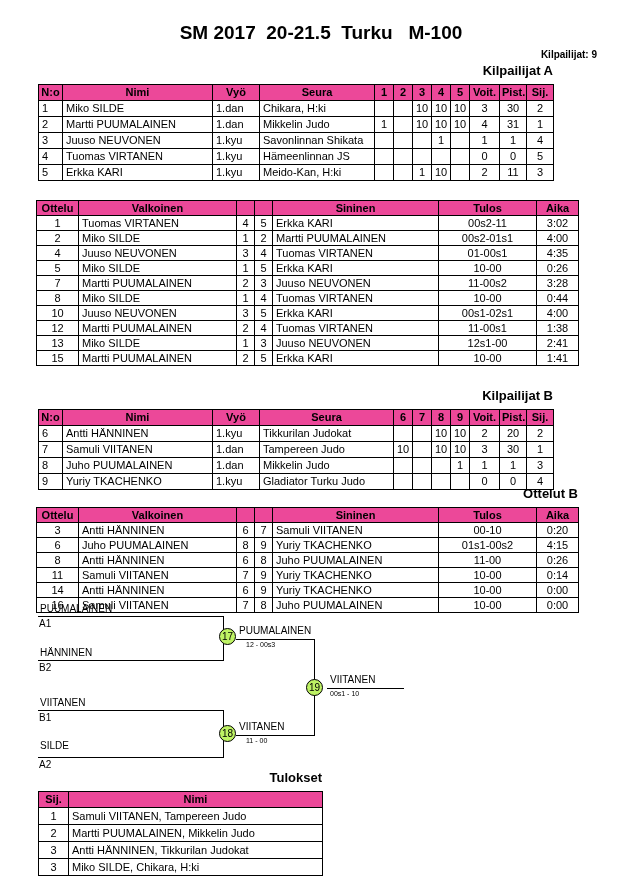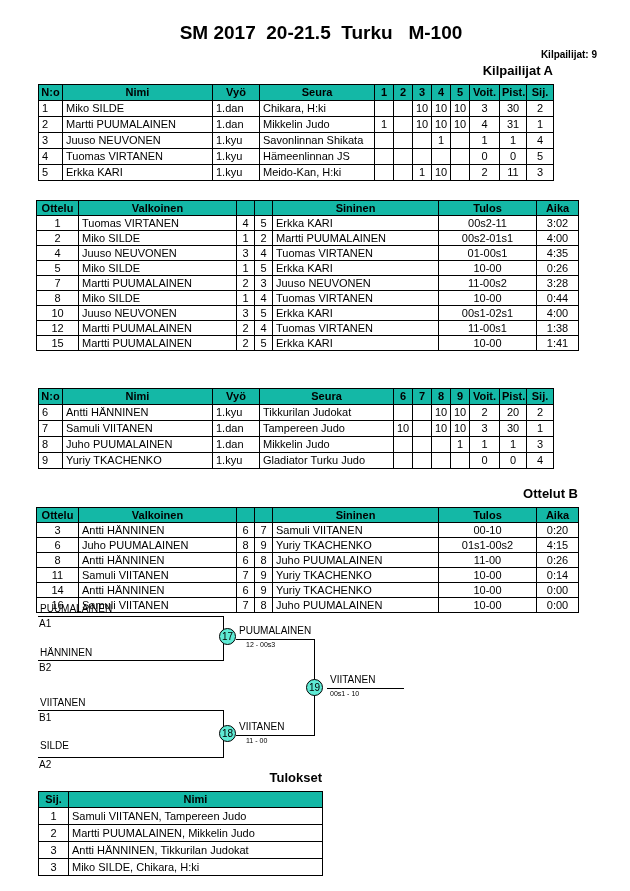--- a/index.html
+++ b/index.html
@@ -9,34 +9,34 @@
   }
   .abs{position:absolute;margin-left:6px;}
   .title{top:22px;left:0;width:630px;text-align:center;font-weight:bold;font-size:19px;white-space:pre;}
   .competitors{top:49px;right:33px;font-size:10px;font-weight:bold;}
   .sec-heading{font-weight:bold;font-size:13px;text-align:right;height:16px;margin-bottom:5px;}
   table.grid{border-collapse:collapse;table-layout:fixed;}
   .grid th,.grid td{
     border:1px solid #000;font-size:11px;height:15px;line-height:13px;
     padding:0 2px;text-align:center;overflow:hidden;white-space:nowrap;
   }
-  .grid th{background:#14b8a6;font-weight:bold;}
+  .grid th{background:#ec4899;font-weight:bold;}
   .grid td.left{text-align:left;padding-left:3px;}
   .ottelut td,.ottelut th{height:14px;}
   .tulokset td{height:16px;}
   
   .bracket{left:0;top:600px;width:630px;height:176px;}
   .b-name{position:absolute;font-size:10px;white-space:nowrap;}
   .b-seed{position:absolute;font-size:10px;}
   .b-score{position:absolute;font-size:7px;white-space:nowrap;}
   .b-hline{position:absolute;height:0;border-top:1px solid #000;}
   .b-vline{position:absolute;width:0;border-left:1px solid #000;}
   .b-node{
     position:absolute;width:17px;height:17px;border:1px solid #000;border-radius:50%;
-    background:#5eead4;font-size:10px;line-height:16px;text-align:center;z-index:2;box-sizing:border-box;
+    background:#bef264;font-size:10px;line-height:16px;text-align:center;z-index:2;box-sizing:border-box;
   }
 </style>
 </head>
 <body>
 
 <div class="abs title">SM 2017  20-21.5  Turku   M-100</div>
 <div class="abs competitors">Kilpailijat: 9</div>
 
 <div class="abs" style="left:32px;top:63px;width:515px;">
   <div class="sec-heading">Kilpailijat A</div>
@@ -235,33 +235,43 @@
         <tr>
           <td>12</td>
           <td class="left">Martti PUUMALAINEN</td>
           <td>2</td>
           <td>4</td>
           <td class="left">Tuomas VIRTANEN</td>
           <td>11-00s1</td>
           <td>1:38</td>
         </tr>
         <tr>
+          <td>13</td>
+          <td class="left">Miko SILDE</td>
+          <td>1</td>
+          <td>3</td>
+          <td class="left">Juuso NEUVONEN</td>
+          <td>12s1-00</td>
+          <td>2:41</td>
+        </tr>
+        <tr>
           <td>15</td>
           <td class="left">Martti PUUMALAINEN</td>
           <td>2</td>
           <td>5</td>
           <td class="left">Erkka KARI</td>
           <td>10-00</td>
           <td>1:41</td>
         </tr>
       </tbody>
   </table>
 </div>
 
 <div class="abs" style="left:32px;top:388px;width:515px;">
+  <div class="sec-heading">Kilpailijat B</div>
   <table class="grid" style="width:515px;">
     <colgroup>
       <col style="width:24px">
         <col style="width:150px">
         <col style="width:47px">
         <col style="width:134px">
       <col style="width:19px">
         <col style="width:19px">
         <col style="width:19px">
         <col style="width:19px">

